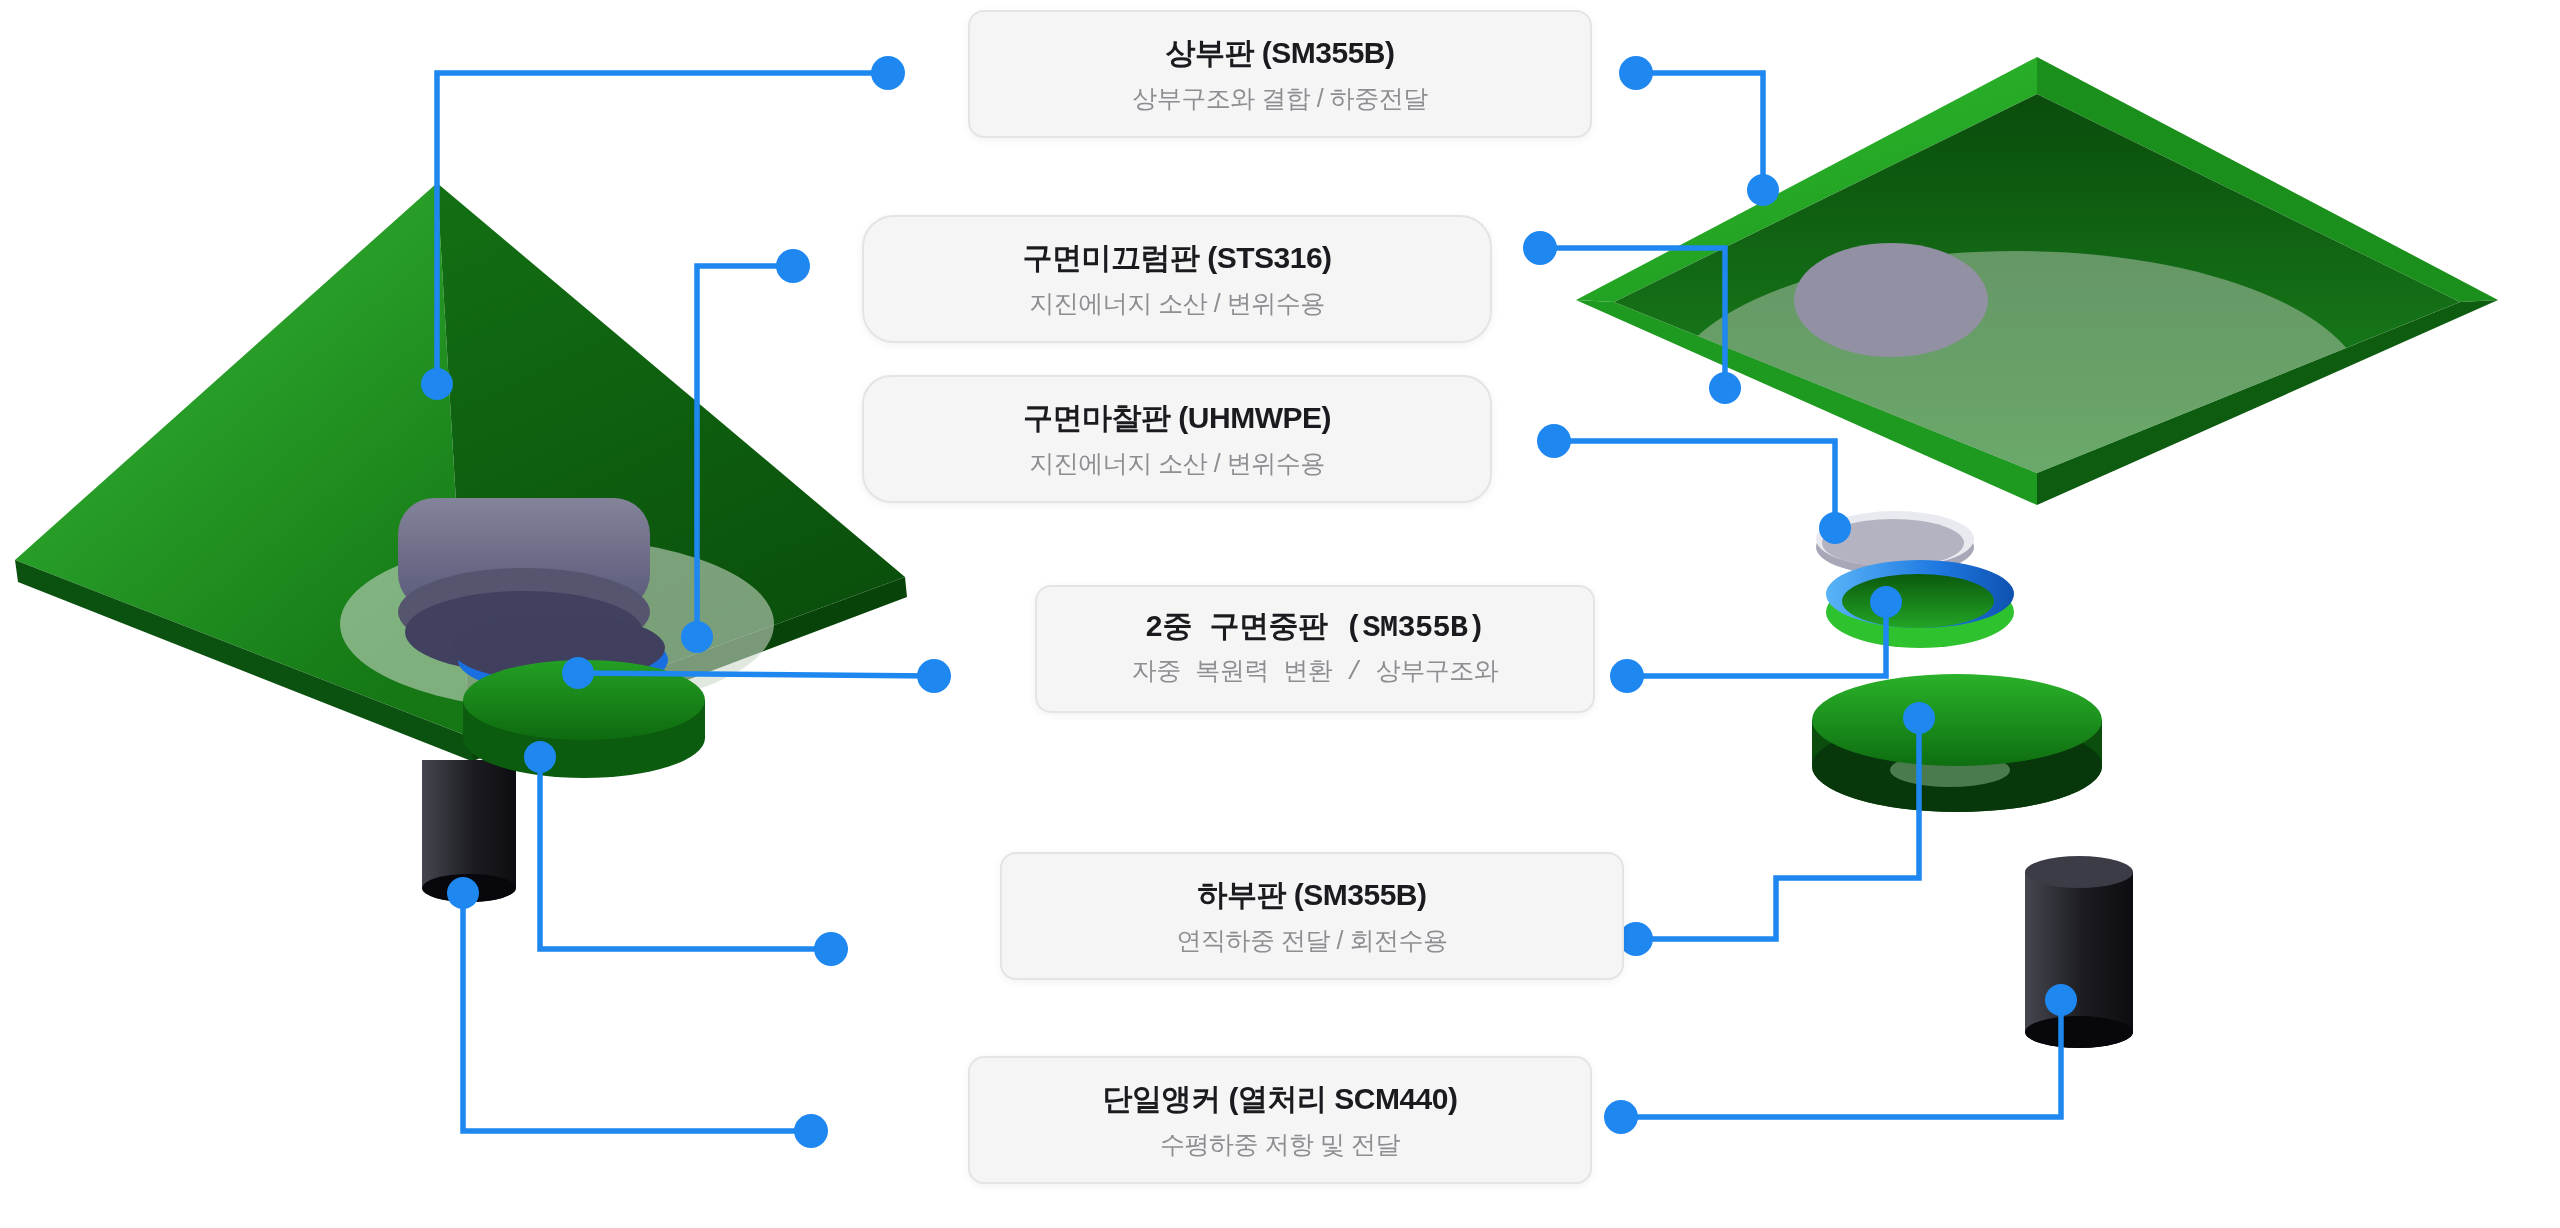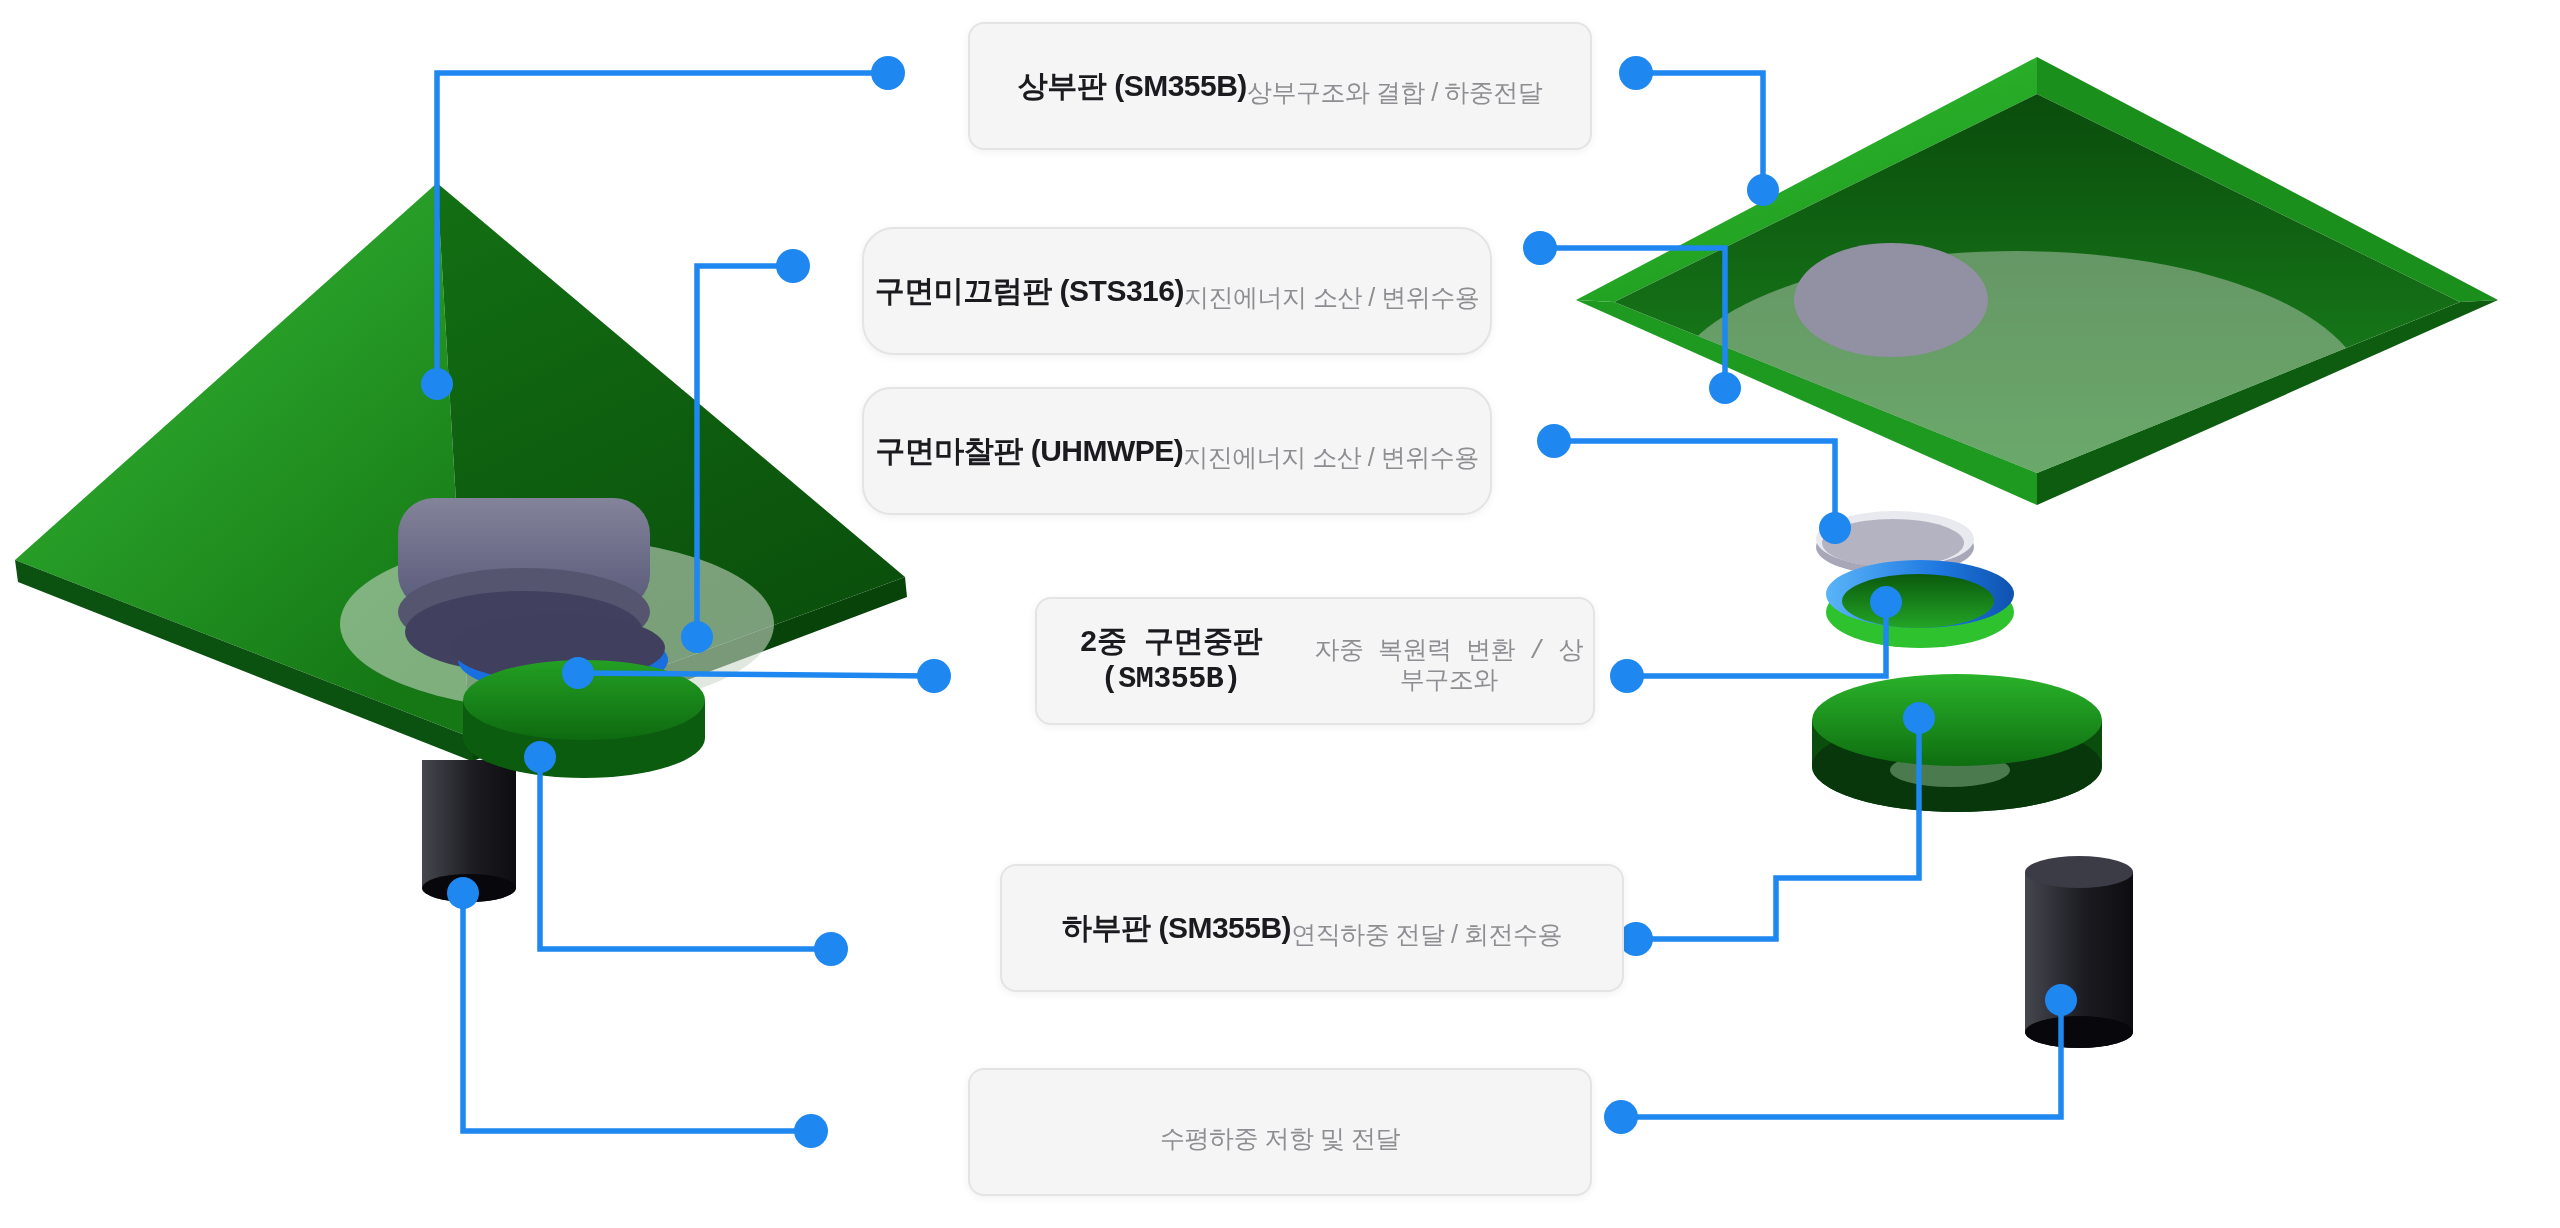--- a/index.html
+++ b/index.html
@@ -5,24 +5,23 @@
   html,body{margin:0;padding:0;background:#ffffff;}
   body{font-family:"Liberation Sans","DejaVu Sans",sans-serif;}
   .stage{position:relative;width:2560px;height:1228px;background:#ffffff;overflow:hidden;}
   .layer{position:absolute;left:0;top:0;width:2560px;height:1228px;}
   .card{
     position:absolute;
     background:#f5f5f6;
     border:2px solid #e4e4e7;
     border-radius:16px;
     box-shadow:0 2px 8px rgba(0,0,0,0.06);
-    display:flex;flex-direction:row;align-items:center;justify-content:center;
+    display:flex;flex-direction:column;align-items:center;justify-content:center;
     text-align:center;
     box-sizing:border-box;
-    margin-top:12px;
   }
   .card-title{
     font-size:30px;font-weight:700;color:#1b1b1f;letter-spacing:-0.5px;line-height:1.2;
   }
   .card-sub{
     margin-top:12px;
     font-size:25px;font-weight:400;color:#8d8d92;letter-spacing:-0.5px;line-height:1.2;
   }
 </style>
 </head>
@@ -190,16 +189,17 @@
     <div class="card-title">2중 구면중판 (SM355B)</div>
     <div class="card-sub">자중 복원력 변환 / 상부구조와</div>
   </div>
 
   <div class="card" style="left:1000px; top:852px; width:624px; height:128px;">
     <div class="card-title">하부판 (SM355B)</div>
     <div class="card-sub">연직하중 전달 / 회전수용</div>
   </div>
 
   <div class="card" style="left:968px; top:1056px; width:624px; height:128px;">
+    <div class="card-title">단일앵커 (열처리 SCM440)</div>
     <div class="card-sub">수평하중 저항 및 전달</div>
   </div>
 
 </div>
 
 </body></html>

